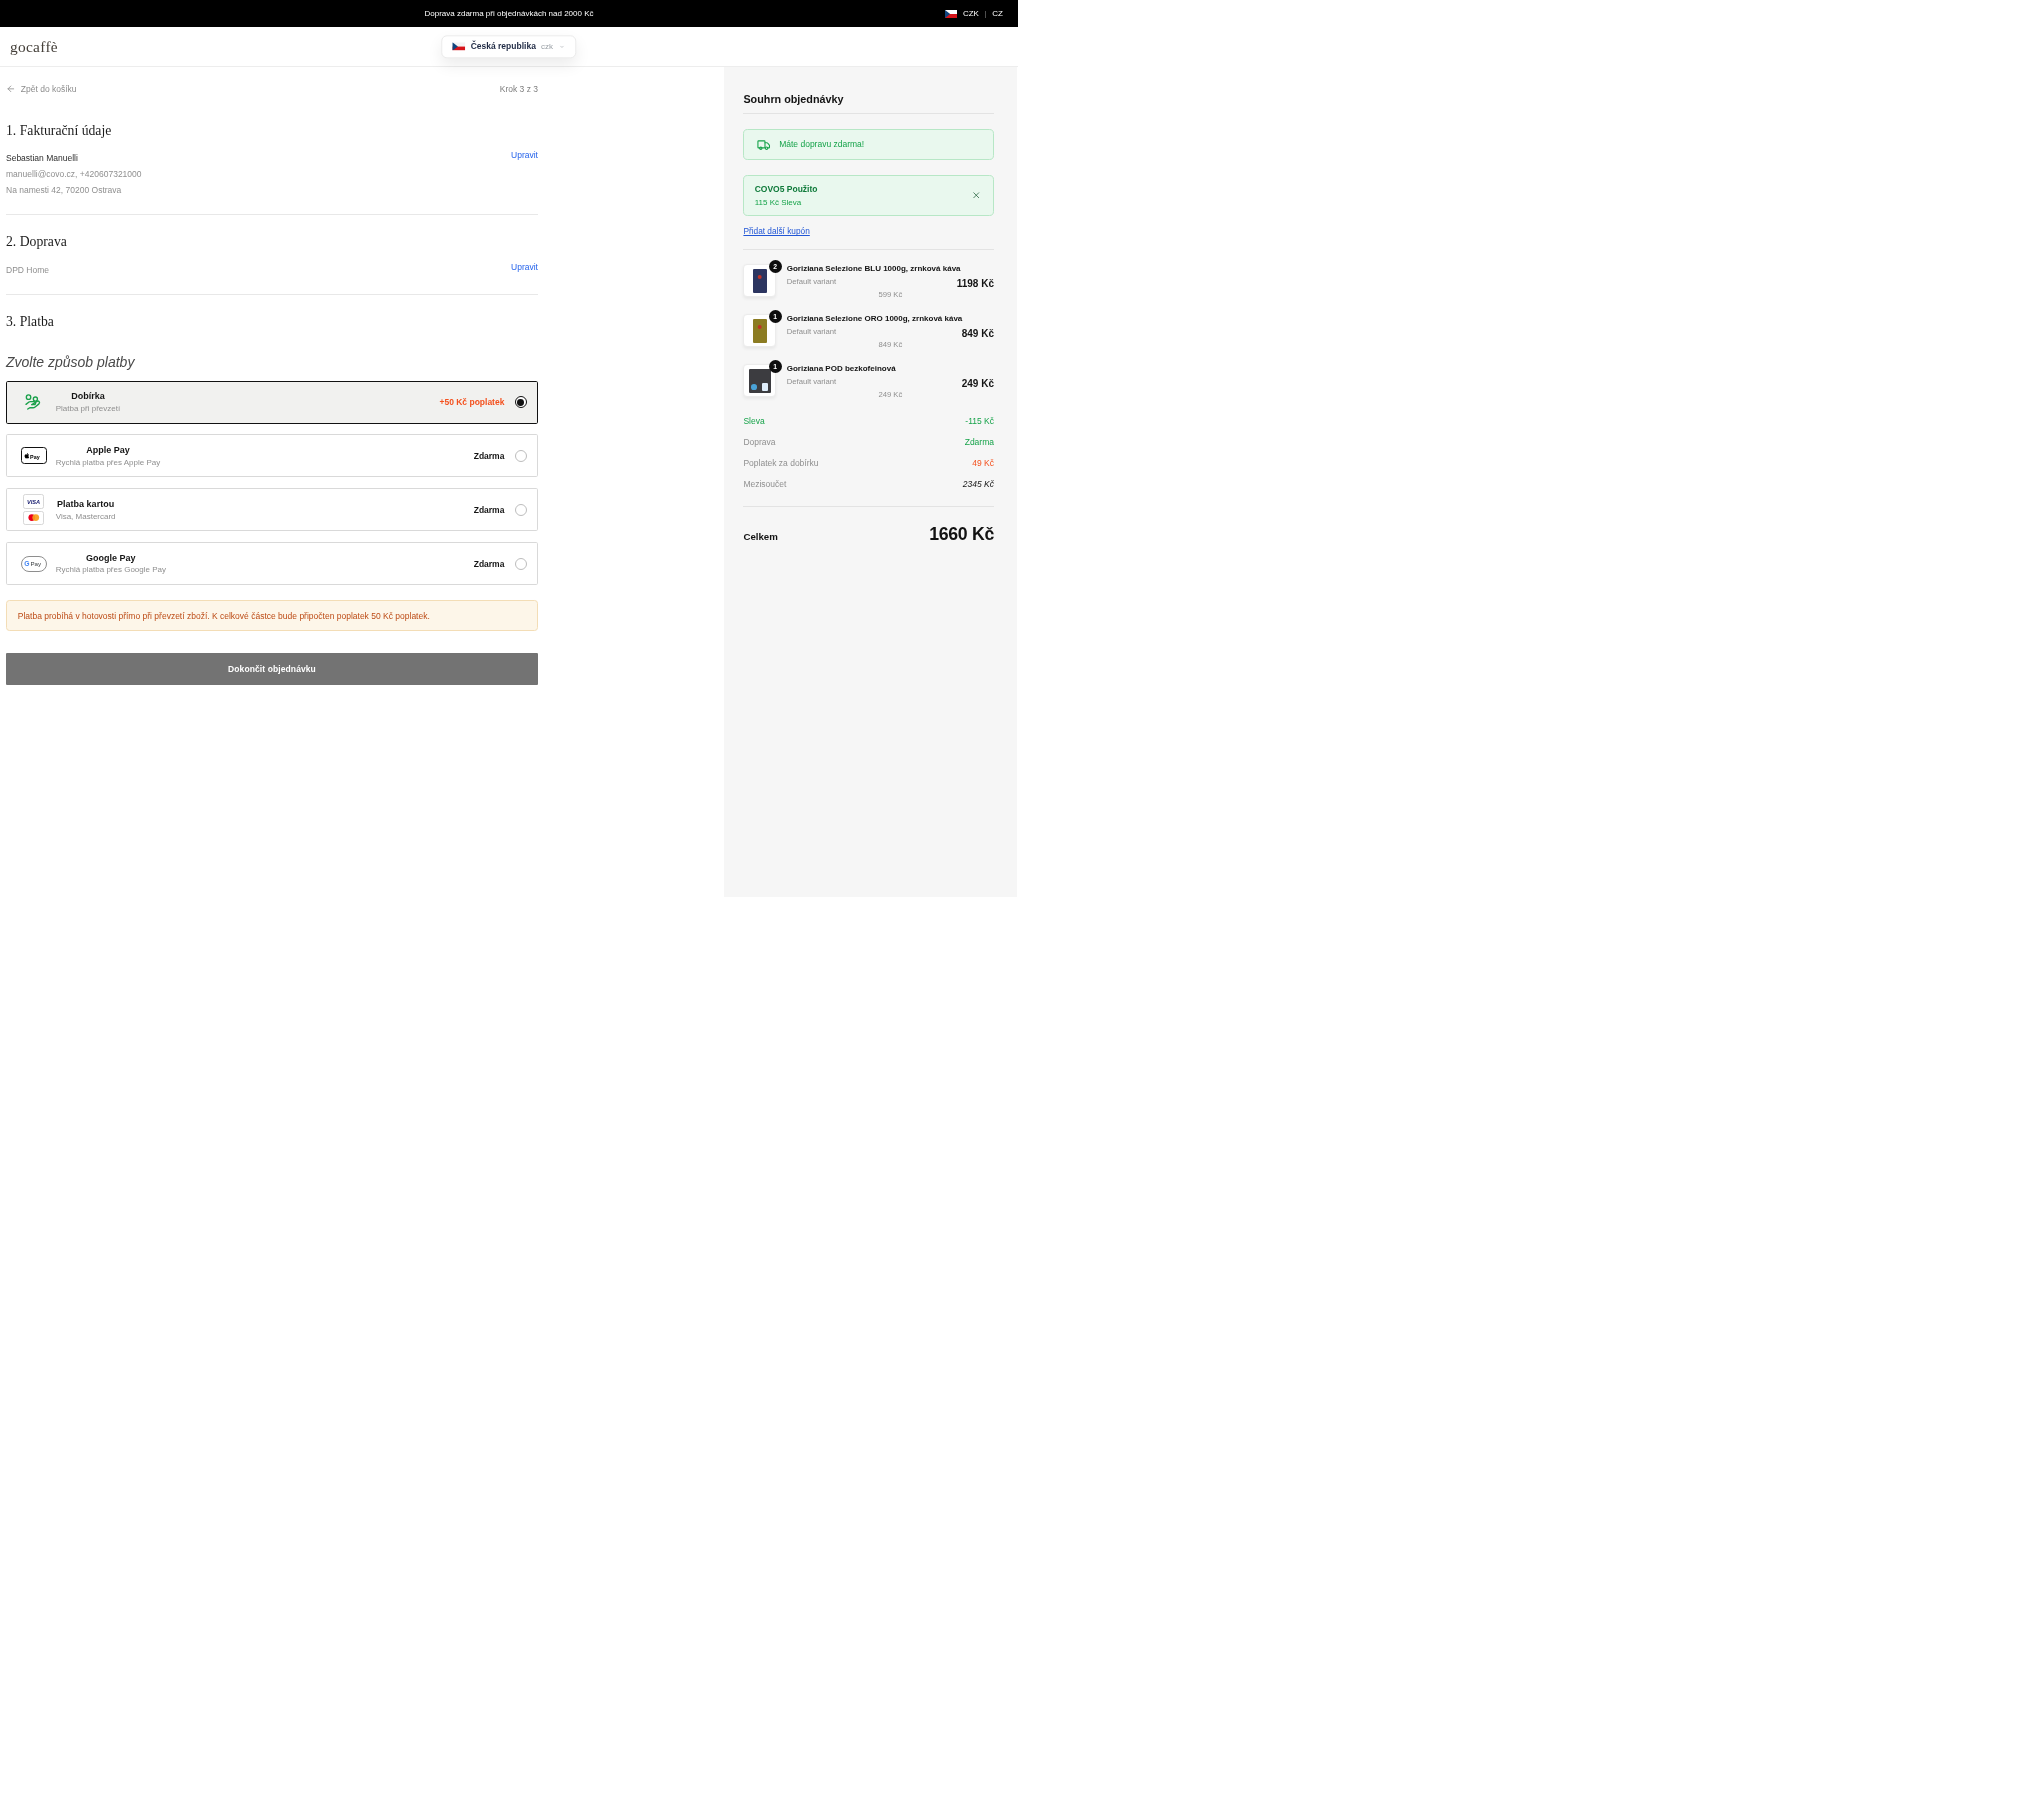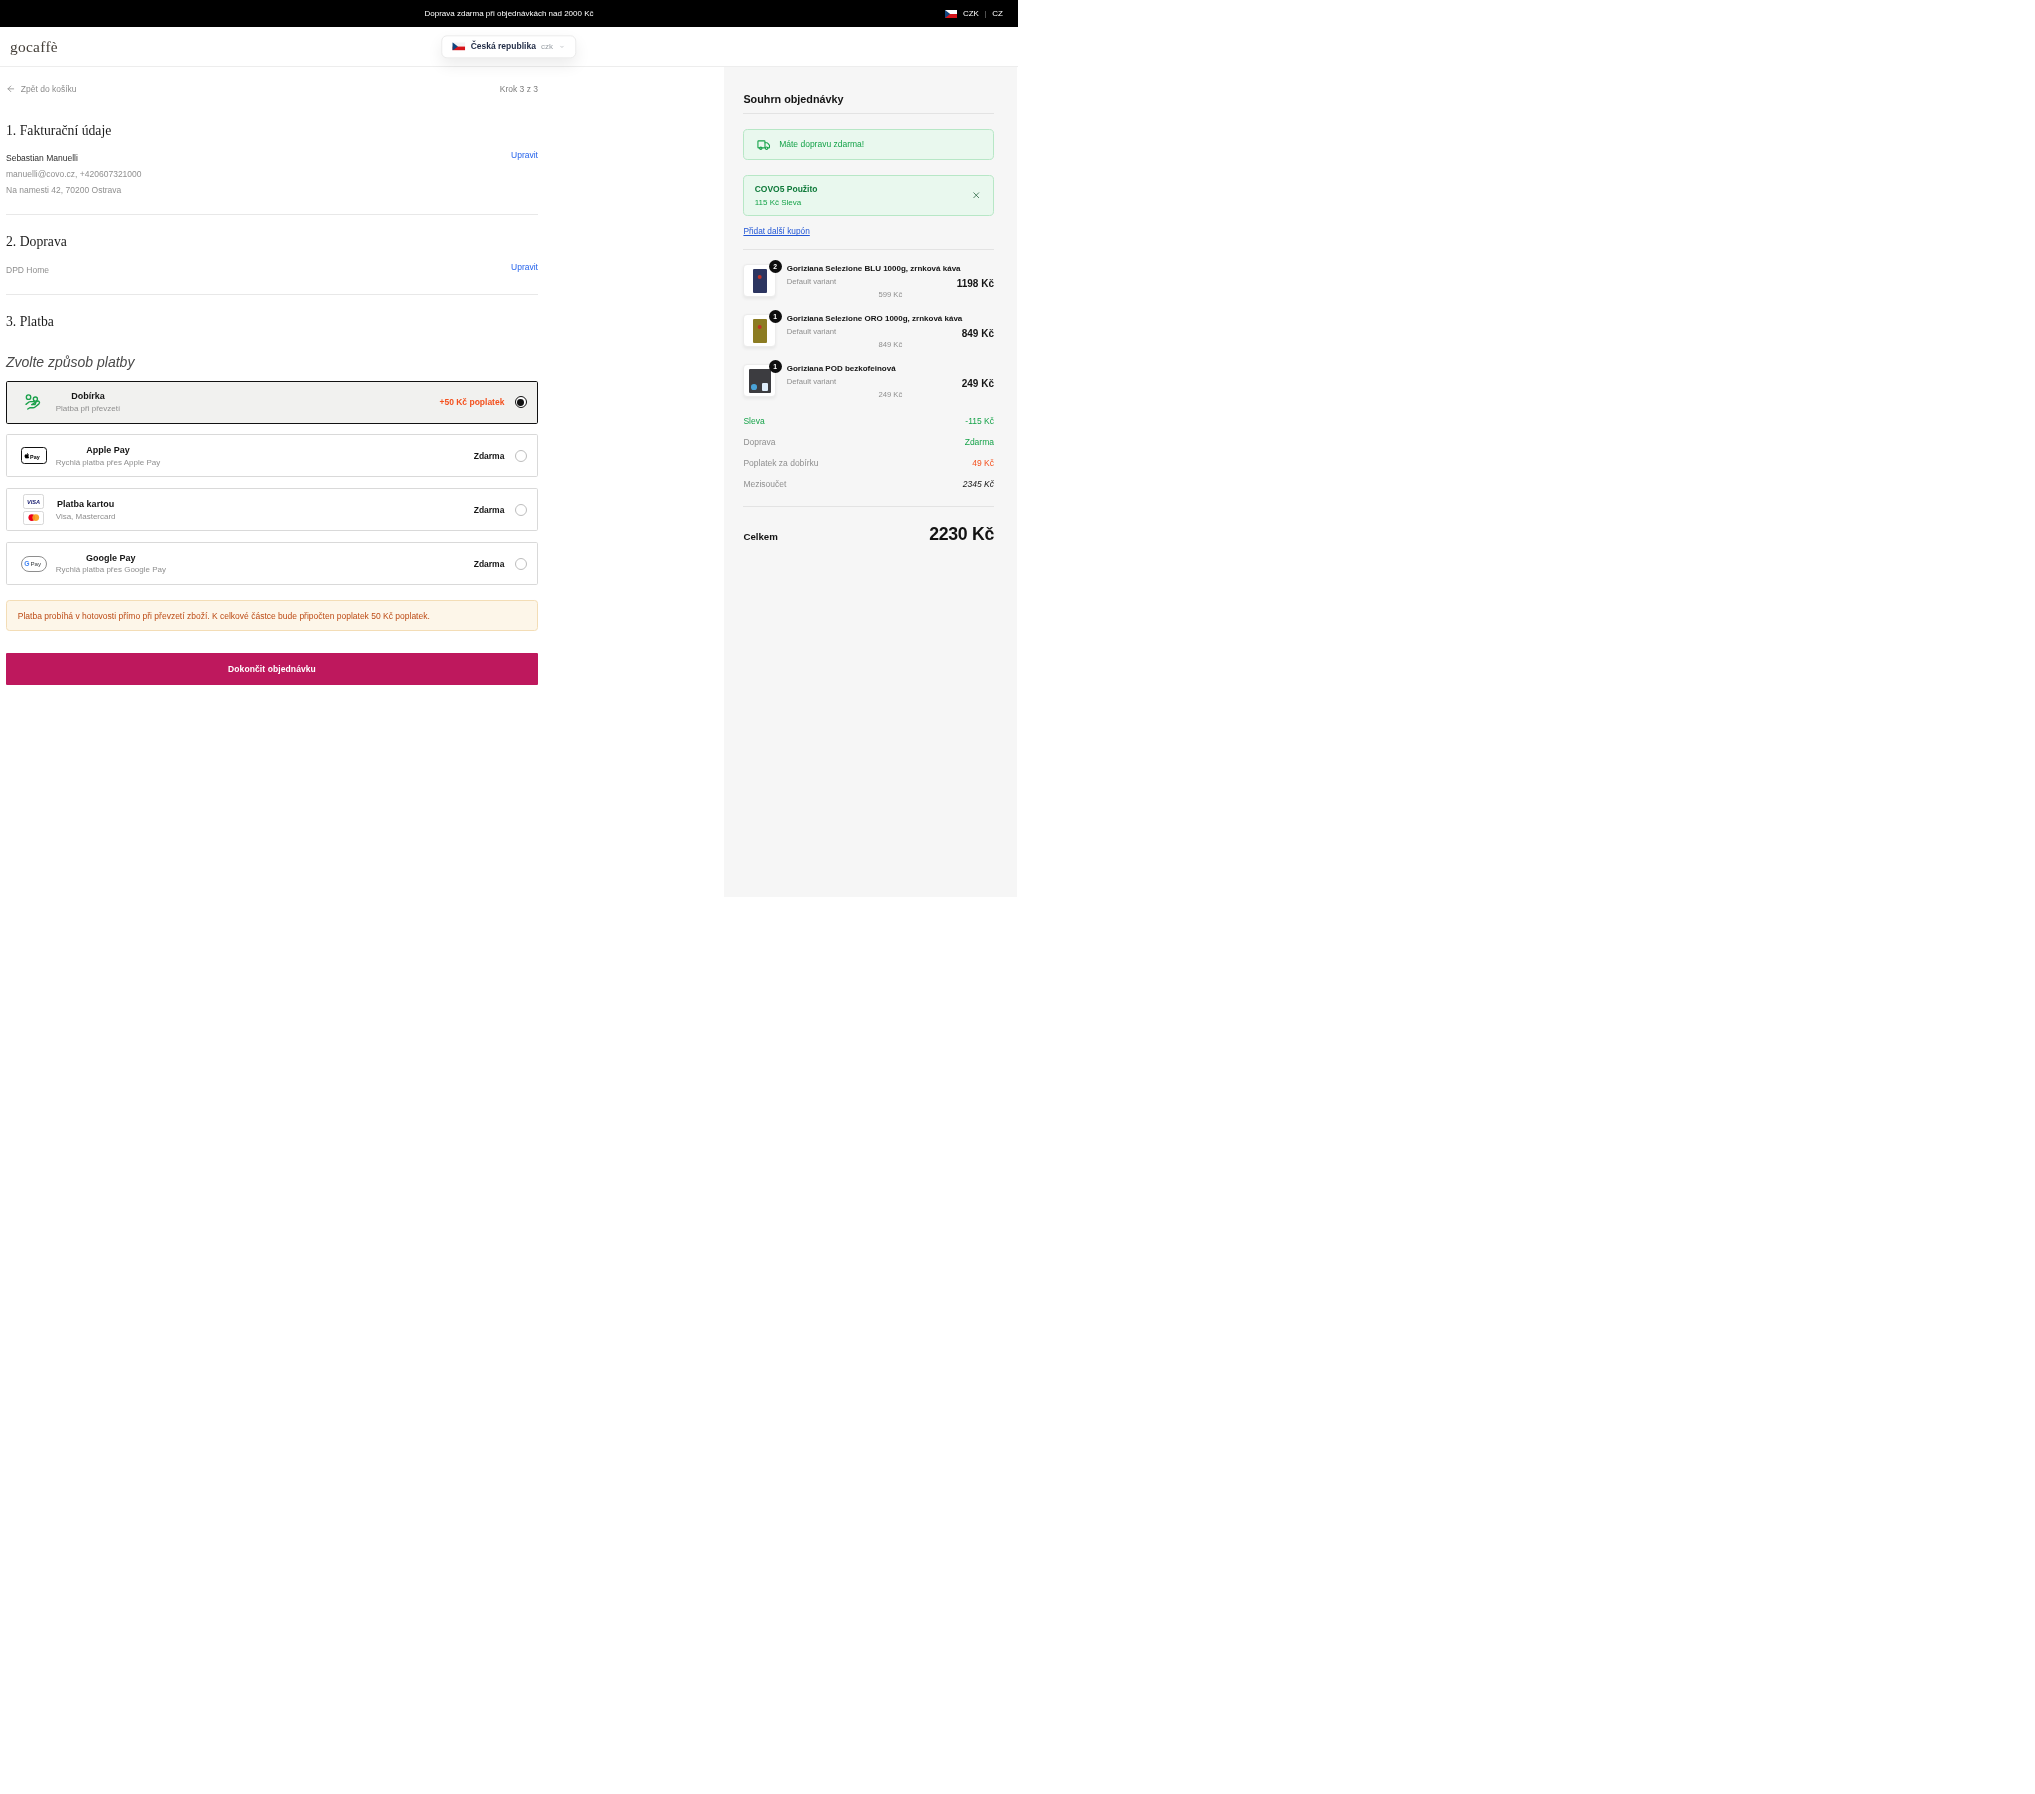--- a/index.html
+++ b/index.html
@@ -58,21 +58,21 @@
   .fee-orange{color:var(--orange);}
   .fee-free{color:var(--dark);}
   .radio{width:12px;height:12px;border-radius:50%;border:1.1px solid #bdbdbd;background:#fff;flex:none;cursor:pointer;}
   .radio.checked{border:1.1px solid #111;display:flex;align-items:center;justify-content:center;}
   .radio.checked::after{content:"";width:6.8px;height:6.8px;border-radius:50%;background:#111;}
   .mini-card{width:20.5px;height:14.2px;border:0.6px solid #d8d8d8;border-radius:2.3px;background:#fff;display:flex;align-items:center;justify-content:center;}
   .applepay-badge{width:26px;height:17px;border:0.9px solid #111;border-radius:3.4px;background:#fff;display:flex;align-items:center;justify-content:center;}
   .gpay-badge{width:26px;height:16px;border:0.6px solid #8e8e8e;border-radius:8px;background:#fff;display:flex;align-items:center;justify-content:center;}
   
   .warning{margin-top:15px;background:var(--warn-bg);border:0.6px solid var(--warn-border);border-radius:3.4px;padding:9.7px 10.8px;font-size:8.5px;color:var(--warn-text);}
-  .submit-btn{margin-top:21.7px;width:100%;height:32px;background:#be185d;color:#fff;border:none;font-size:8.5px;font-weight:bold;font-family:"Liberation Sans",sans-serif;letter-spacing:0.1px;cursor:pointer;border-radius:1.1px;}
+  .submit-btn{margin-top:21.7px;width:100%;height:32px;background:#737373;color:#fff;border:none;font-size:8.5px;font-weight:bold;font-family:"Liberation Sans",sans-serif;letter-spacing:0.1px;cursor:pointer;border-radius:1.1px;}
   
   .summary-title{font-size:10.8px;font-weight:bold;color:#131313;}
   .side-divider{height:0.6px;background:#e3e3e3;margin-top:8px;}
   .ship-banner{margin-top:15.4px;background:var(--green-bg);border:0.6px solid var(--green-border);border-radius:4.6px;height:31px;display:flex;align-items:center;gap:8px;padding:0 11.4px;}
   .ship-banner-text{font-size:8.5px;font-weight:500;color:var(--green);}
   .coupon-box{margin-top:15px;background:var(--green-bg);border:0.6px solid var(--green-border);border-radius:4.6px;padding:8px 10.3px;display:flex;align-items:center;}
   .coupon-title{font-size:8.5px;font-weight:bold;color:var(--green-dark);}
   .coupon-sub{font-size:8px;color:var(--green);margin-top:4px;}
   .coupon-close{margin-left:auto;color:#14532d;font-size:9.7px;cursor:pointer;padding:2.3px;line-height:0;}
   .add-coupon{display:inline-block;margin-top:10.3px;font-size:8.3px;color:#2156d6;text-decoration:underline;cursor:pointer;}
@@ -369,17 +369,17 @@
       </div>
       <div class="total-row">
         <span class="t-gray">Mezisoučet</span>
         <span class="t-dark">2345 Kč</span>
       </div>
     </div>
 
     <div class="grand-divider"></div>
     <div class="grand-row">
       <span class="grand-label">Celkem</span>
-      <span class="grand-value">2230 Kč</span>
+      <span class="grand-value">1660 Kč</span>
     </div>
   </div>
 </div>
 
 
 </body></html>

